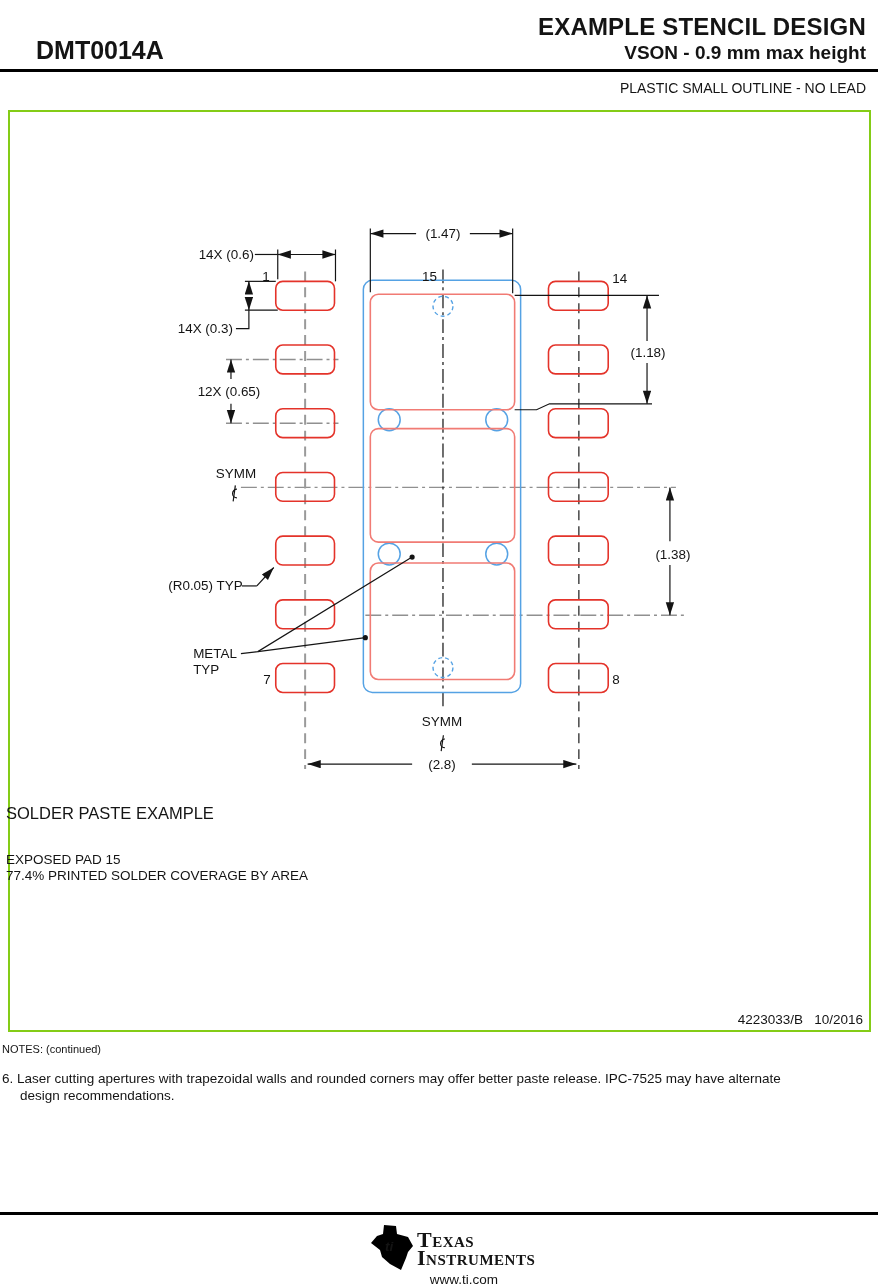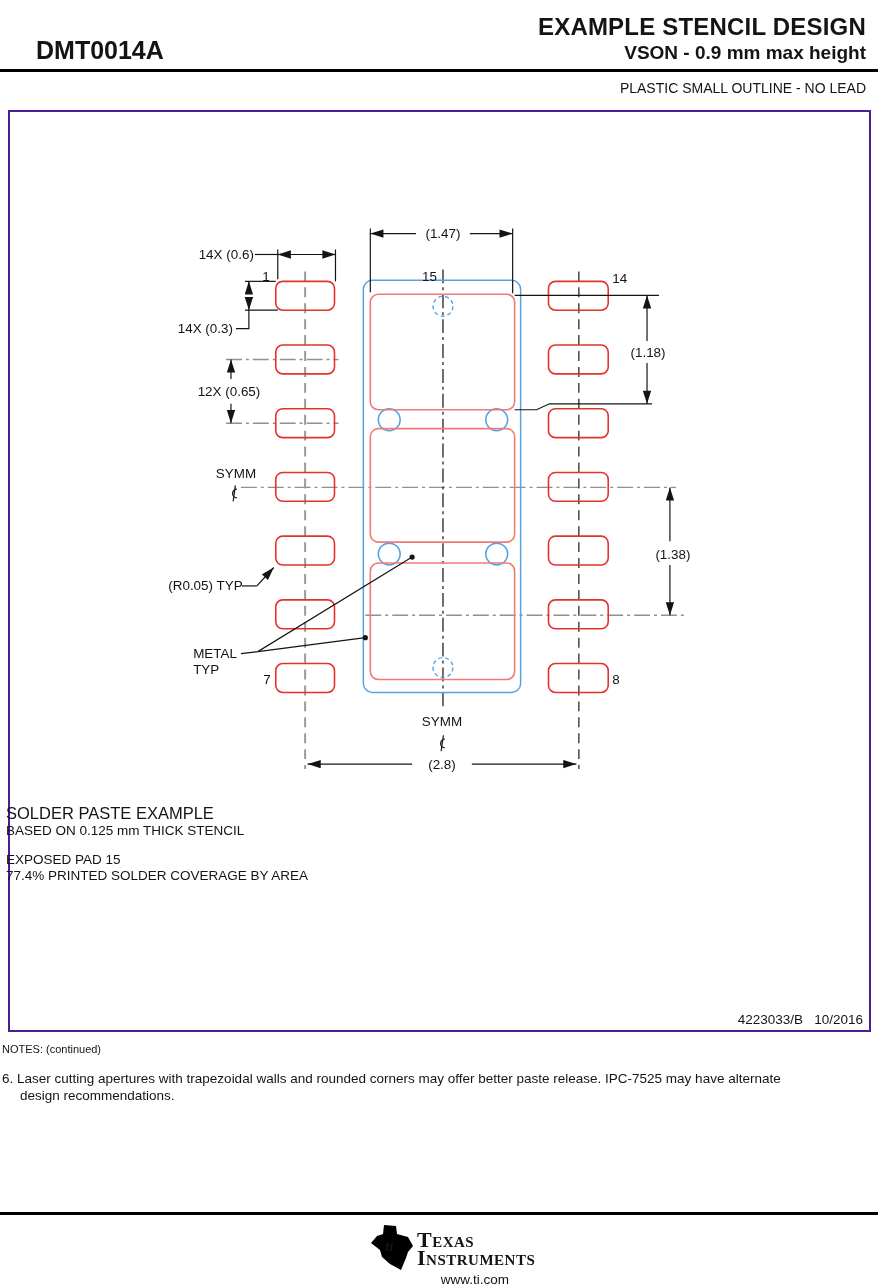--- a/index.html
+++ b/index.html
@@ -6,21 +6,21 @@
   .page{position:relative;width:878px;height:1288px;background:#fff;overflow:hidden;
         font-family:"Liberation Sans",sans-serif;color:#141414;}
   .abs{position:absolute;}
   
   .h-doc-title{top:5px;right:12px;font-size:24px;font-weight:bold;letter-spacing:0.2px;margin-top:8px;}
   .h-part{top:36px;left:8px;font-size:25px;font-weight:bold;margin-left:28px;}
   .h-pkg{top:42px;right:12px;font-size:19px;font-weight:bold;}
   .h-rule{top:69px;left:0;width:878px;height:3px;background:#000;}
   .h-sub{top:80px;right:12px;font-size:14px;margin-left:36px;}
   
-  .frame{top:110px;left:8px;width:859px;height:918px;border:2px solid #4c1d95;}
+  .frame{top:110px;left:8px;width:859px;height:918px;border:2px solid #84cc16;}
   
   svg text{font-family:"Liberation Sans",sans-serif;font-size:13.5px;fill:#141414;}
   .mid{text-anchor:middle}.end{text-anchor:end}
   .pad{fill:none;stroke:var(--pad_red,#e4332a);stroke-width:1.6px;}
   .ap{fill:none;stroke:var(--aperture_red,#f17b74);stroke-width:1.6px;}
   .bl{fill:none;stroke:var(--via_blue,#55a2e4);stroke-width:1.5px;}
   .bld{fill:none;stroke:var(--via_blue,#55a2e4);stroke-width:1.4px;stroke-dasharray:4 3;}
   .gl{stroke:var(--centerline_gray,#909090);stroke-width:1.4px;stroke-dasharray:16 4 3 4;fill:none;}
   .vg{stroke:#9a9a9a;stroke-width:2px;stroke-dasharray:10 6;}
   .vd{stroke:#3a3a3a;stroke-width:1.4px;stroke-dasharray:10 6;}
@@ -38,21 +38,21 @@
   
   .notes-h{top:1043px;left:2px;font-size:11px;}
   .note6a{top:1071px;left:2px;font-size:13.5px;}
   .note6b{top:1088px;left:20px;font-size:13.5px;}
   
   .f-rule{top:1212px;left:0;width:878px;height:2.5px;background:#000;}
   .f-brand1{top:1230px;left:417px;font-family:"Liberation Serif",serif;font-weight:bold;
             font-variant:small-caps;font-size:22px;line-height:20px;letter-spacing:0.5px;}
   .f-brand2{top:1248px;left:417px;font-family:"Liberation Serif",serif;font-weight:bold;
             font-variant:small-caps;font-size:22px;line-height:20px;letter-spacing:0.5px;}
-  .f-url{top:1272px;left:405px;width:140px;text-align:center;font-size:13.5px;}
+  .f-url{top:1272px;left:394px;width:140px;text-align:center;font-size:13.5px;}
 </style>
 </head>
 <body>
 
 <div class="page">
 
   <div class="abs h-doc-title">EXAMPLE STENCIL DESIGN</div>
   <div class="abs h-part">DMT0014A</div>
   <div class="abs h-pkg">VSON - 0.9 mm max height</div>
   <div class="abs h-rule"></div>
@@ -201,21 +201,20 @@
         <text x="184" y="564">TYP</text>
         <polyline class="xl" points="232,544 249,542 404,447"></polyline>
         <line class="xl" x1="249" y1="542" x2="357" y2="528"></line>
         <circle class="dot" cx="404" cy="447" r="2.6"></circle>
         <circle class="dot" cx="357" cy="528" r="2.6"></circle>
       </g>
     </svg>
   </div>
 
   <div class="abs cap cap1">SOLDER PASTE EXAMPLE</div>
-  <div class="abs cap cap2">BASED ON 0.125 mm THICK STENCIL</div>
   <div class="abs cap cap3">EXPOSED PAD 15</div>
   <div class="abs cap cap4">77.4% PRINTED SOLDER COVERAGE BY AREA</div>
 
   <div class="abs docnum">4223033/B   10/2016</div>
 
   <div class="abs notes-h">NOTES: (continued)</div>
   <div class="abs note6a">6. Laser cutting apertures with trapezoidal walls and rounded corners may offer better paste release. IPC-7525 may have alternate</div>
   <div class="abs note6b">design recommendations.</div>
 
   <div class="abs f-rule"></div>

